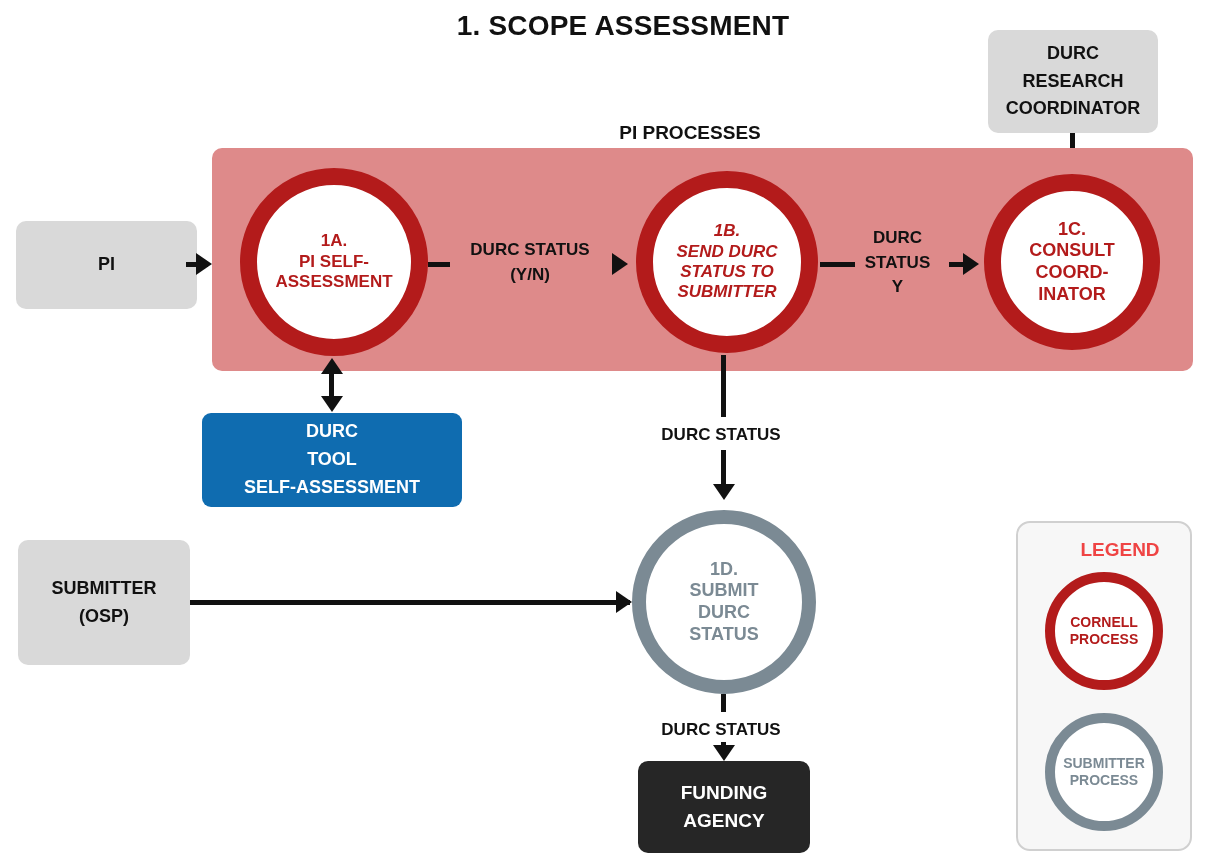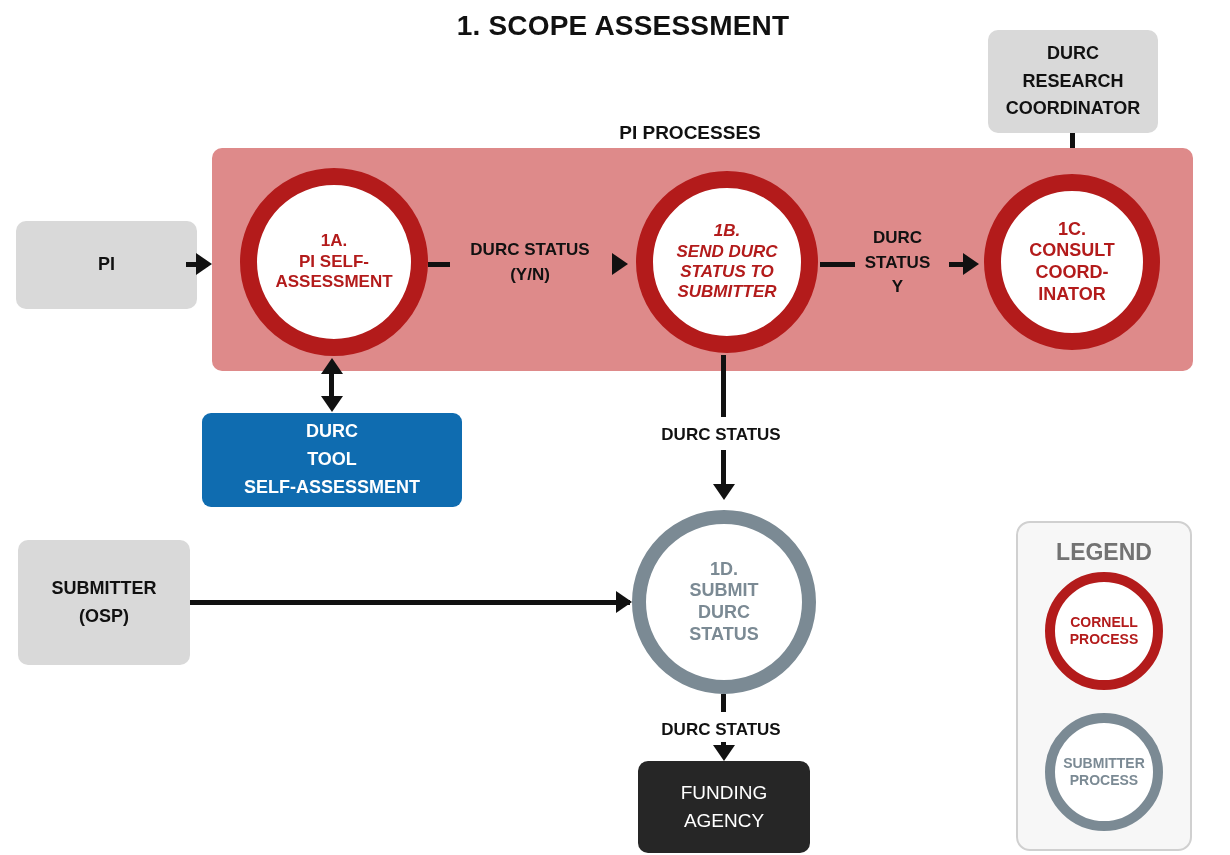--- a/index.html
+++ b/index.html
@@ -104,40 +104,40 @@
     left: 638px; top: 761px;
     width: 172px; height: 92px;
     background: #262626;
     border-radius: 10px;
     display: flex;
     align-items: center;
     justify-content: center;
     text-align: center;
     color: #ffffff;
     font-size: 19px;
-    font-weight: normal;
+    font-weight: bold;
     line-height: 1.5;
   }
 
   
   #legend-box {
     left: 1016px; top: 521px;
     width: 176px; height: 330px;
     background: #f7f7f7;
     border: 2px solid #d0d0d0;
     border-radius: 14px;
     box-sizing: border-box;
   }
   #legend-title {
     position: absolute;
-    left: 0; top: 16px; width: 100%;
-    text-align: center;
-    font-size: 23px;
-    font-weight: bold;
-    color: #737373;
+    left: 16px; top: 16px; width: 100%;
+    text-align: center;
+    font-size: 19px;
+    font-weight: bold;
+    color: #ef4444;
   }
   .legend-circle {
     position: absolute;
     left: 50%;
     transform: translateX(-50%);
     width: 118px; height: 118px;
     font-size: 14px;
   }
   #legend-circle-cornell { top: 49px; border-width: 10px; }
   #legend-circle-submitter { top: 190px; border-width: 10px; }

